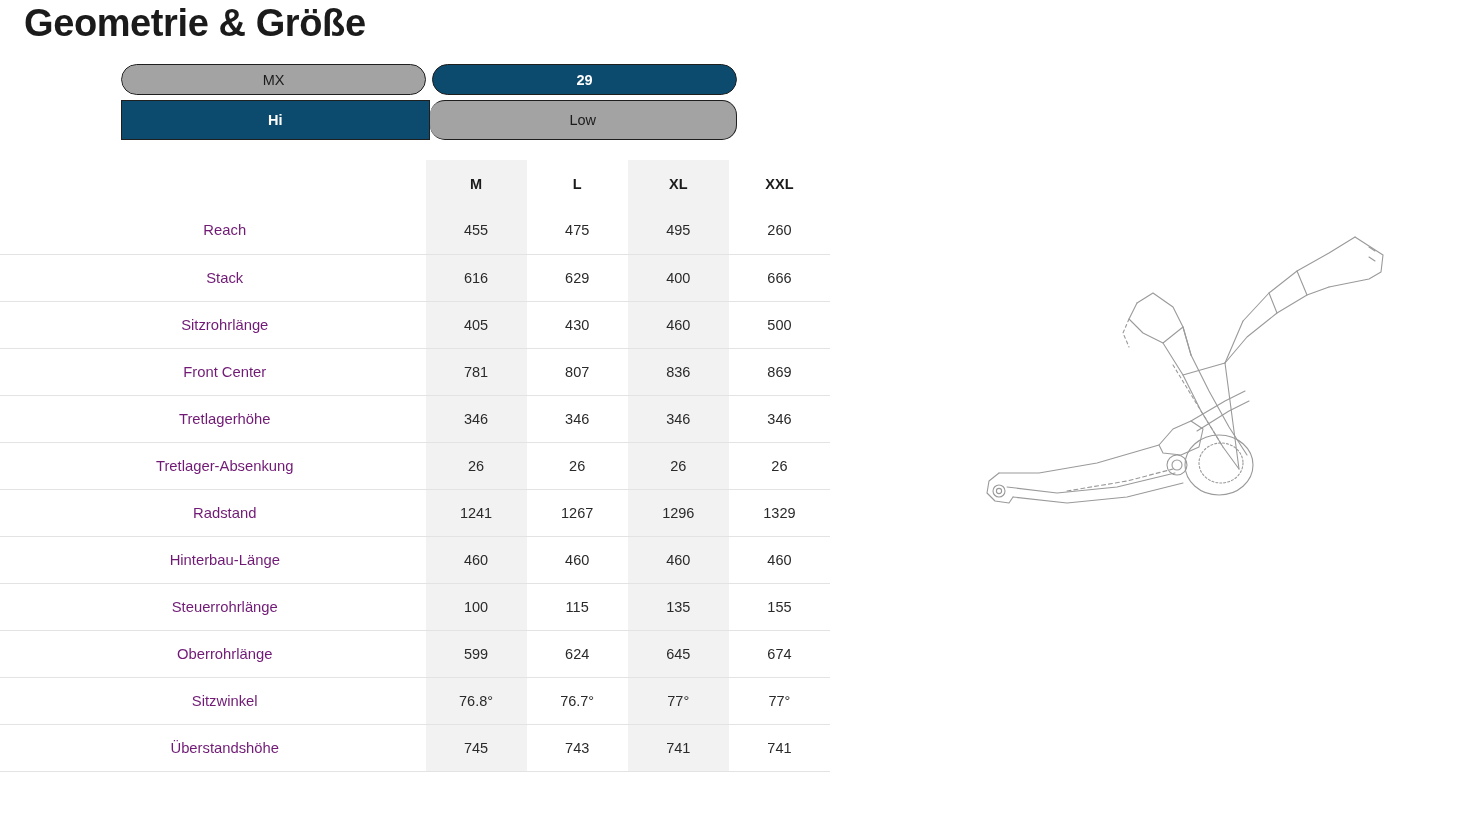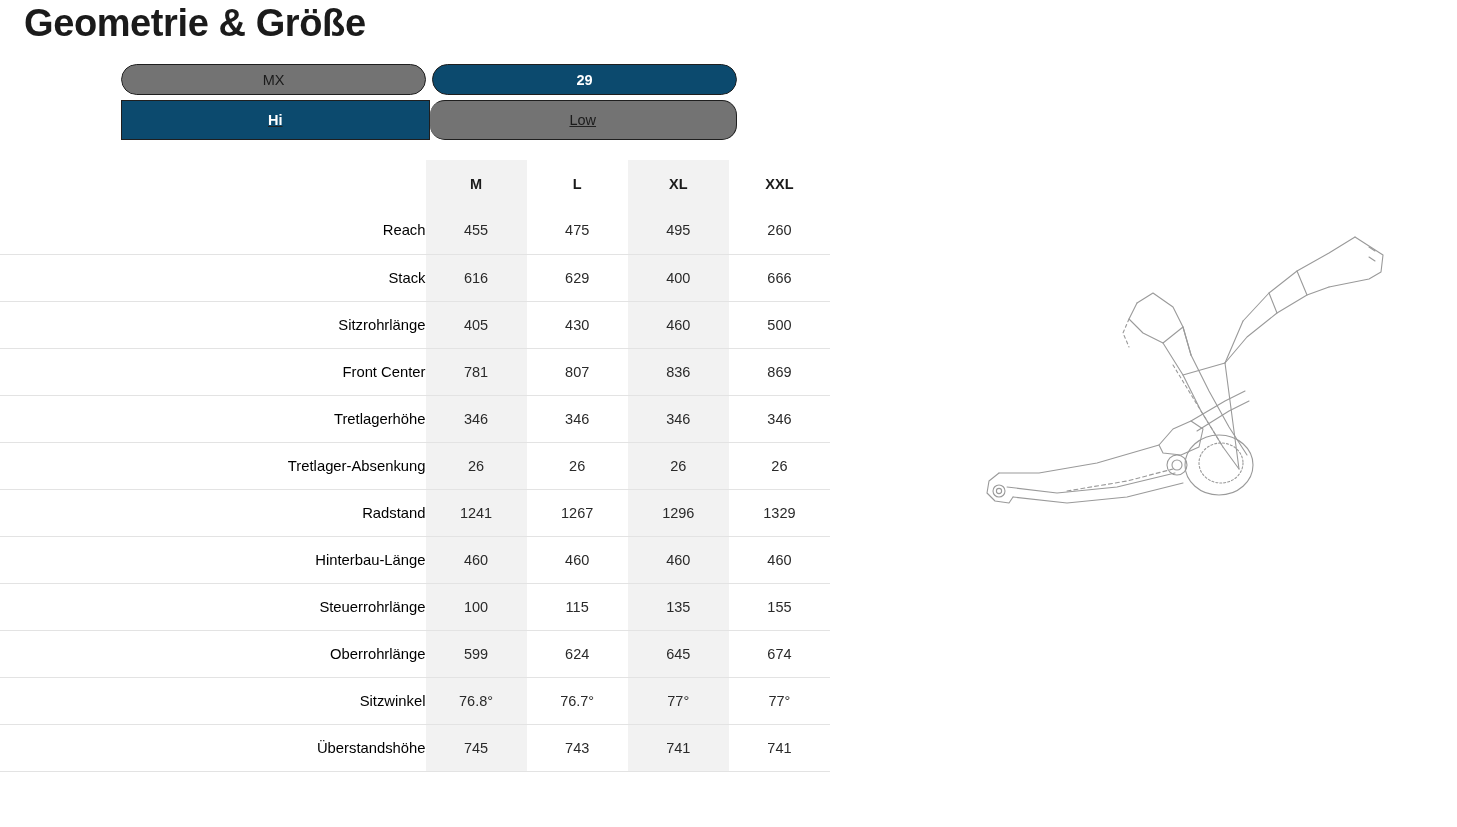--- a/index.html
+++ b/index.html
@@ -46,31 +46,30 @@
 
   .toggle-row.pill {
     height: 31px;
     border-radius: 16px;
     overflow: hidden;
   }
 
   .toggle-row.square {
     height: 40px;
     margin-top: 5px;
-    text-decoration: underline;
   }
 
   .toggle-btn {
     flex: 1 1 0;
     display: flex;
     align-items: center;
     justify-content: center;
     font-size: 14.5px;
     color: #1b1b1b;
-    background: #737373;
+    background: #a3a3a3;
     border: 1px solid #1f1f1f;
     cursor: pointer;
     user-select: none;
   }
 
   .toggle-row.pill .toggle-btn:first-child {
     border-radius: 16px 0 0 16px;
   }
   .toggle-row.pill .toggle-btn:last-child {
     border-radius: 0 16px 16px 0;
@@ -113,24 +112,24 @@
     height: 47px;
     font-weight: normal;
     font-size: 14.5px;
     color: #2a2a2a;
     text-align: center;
     vertical-align: middle;
   }
 
   .geo-table th.label-head,
   .geo-table td.row-label {
-    text-align: right;
+    text-align: center;
     padding-left: 24px;
     font-size: 14.8px;
-    color: #000000;
+    color: #701a75;
   }
 
   .geo-table th.size-head {
     font-weight: bold;
     font-size: 14.5px;
     color: #1b1b1b;
     height: 44px;
   }
 
   .shaded { background: #f2f2f2; }

